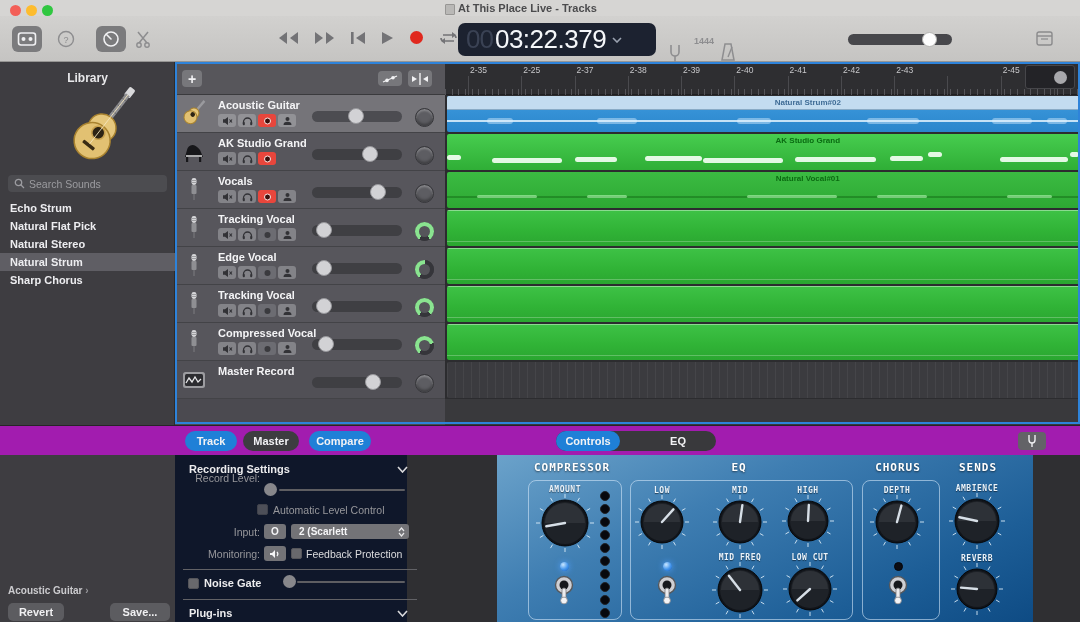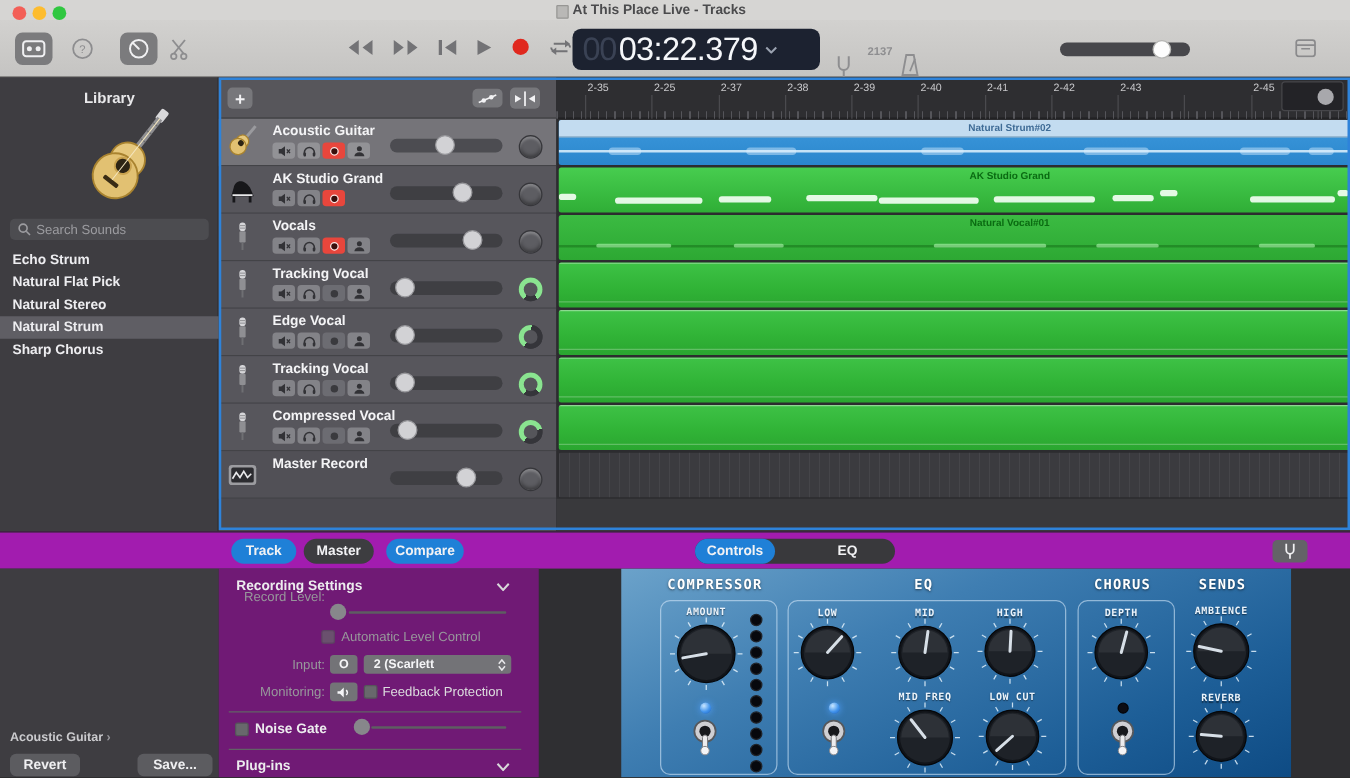--- a/index.html
+++ b/index.html
@@ -75,21 +75,21 @@
   .pill{position:absolute;top:5px;height:20px;border-radius:10px;font-size:11px;font-weight:bold;color:#f2f2f4;
         display:flex;align-items:center;justify-content:center;cursor:default;}
   .pill.blue{background:#1f80d7;}
   .pill.dark{background:#3d3d40;}
   .seg{position:absolute;left:556px;top:5px;width:160px;height:20px;background:#39393c;border-radius:10px;}
   
   .bottom{position:absolute;left:0;top:455px;width:1080px;height:167px;background:#2f2f32;}
   .bottomleft{position:absolute;left:0;top:0;width:175px;height:167px;background:#3e3d41;}
   .crumb{position:absolute;left:8px;top:130px;font-size:10px;color:#cbcbce;font-weight:bold;}
   .fbtn{position:absolute;top:148px;height:18px;background:#5c5c60;border-radius:5px;font-size:11px;font-weight:bold;color:#f0f0f2;display:flex;align-items:center;justify-content:center;}
-  .recpanel{position:absolute;left:175px;top:0;width:256px;height:167px;background:#701a75;}
+  .recpanel{position:absolute;left:175px;top:0;width:232px;height:167px;background:#0f172a;}
   .rp-title{position:absolute;font-size:11px;font-weight:bold;color:#ececee;}
   .rp-dim{position:absolute;font-size:10.5px;color:#97979b;}
   .rp-lbl-r{text-align:right;width:85px;left:0;}
   .rp-line{position:absolute;height:2px;background:#606064;border-radius:1px;}
   .rp-knob{position:absolute;width:13px;height:13px;border-radius:50%;background:#87878b;}
   .chk{position:absolute;width:11px;height:11px;border-radius:2px;background:#68686c;border:1px solid #55555a;box-sizing:border-box;}
   .rp-btn{position:absolute;background:#737377;border-radius:3px;color:#f5f5f7;display:flex;align-items:center;justify-content:center;}
   .divider{position:absolute;left:8px;width:234px;height:1px;background:#626266;}
   
   .bluepanel{position:absolute;left:497px;top:0;width:536px;height:167px;
@@ -178,21 +178,21 @@
       <span class="val">03:22.379</span>
       <svg class="chev" width="10" height="6" viewBox="0 0 10 6">
           <polyline points="1,1 5,5 9,1" fill="none" stroke="#9aa2b0" stroke-width="1.6"></polyline>
         </svg>
     </div>
 
     <svg class="abs" style="left:668px;top:28px;" width="14" height="19" viewBox="0 0 14 19">
         <path d="M3 1 v7 a4 4 0 0 0 8 0 V1" fill="none" stroke="#8e8e90" stroke-width="1.6"></path>
         <line x1="7" y1="12" x2="7" y2="18" stroke="#8e8e90" stroke-width="1.6"></line>
       </svg>
-    <div class="countin">2137</div>
+    <div class="countin">1444</div>
     <svg class="abs" style="left:720px;top:27px;" width="16" height="19" viewBox="0 0 16 19">
         <path d="M5 1 h6 l3 16 H2 Z" fill="none" stroke="#8e8e90" stroke-width="1.5"></path>
         <line x1="8" y1="14" x2="12" y2="4" stroke="#8e8e90" stroke-width="1.4"></line>
       </svg>
 
     <div class="vol-track">
       <div class="vol-knob"></div>
     </div>
 
     <svg class="abs" style="left:1036px;top:15px;" width="17" height="15" viewBox="0 0 17 15">

